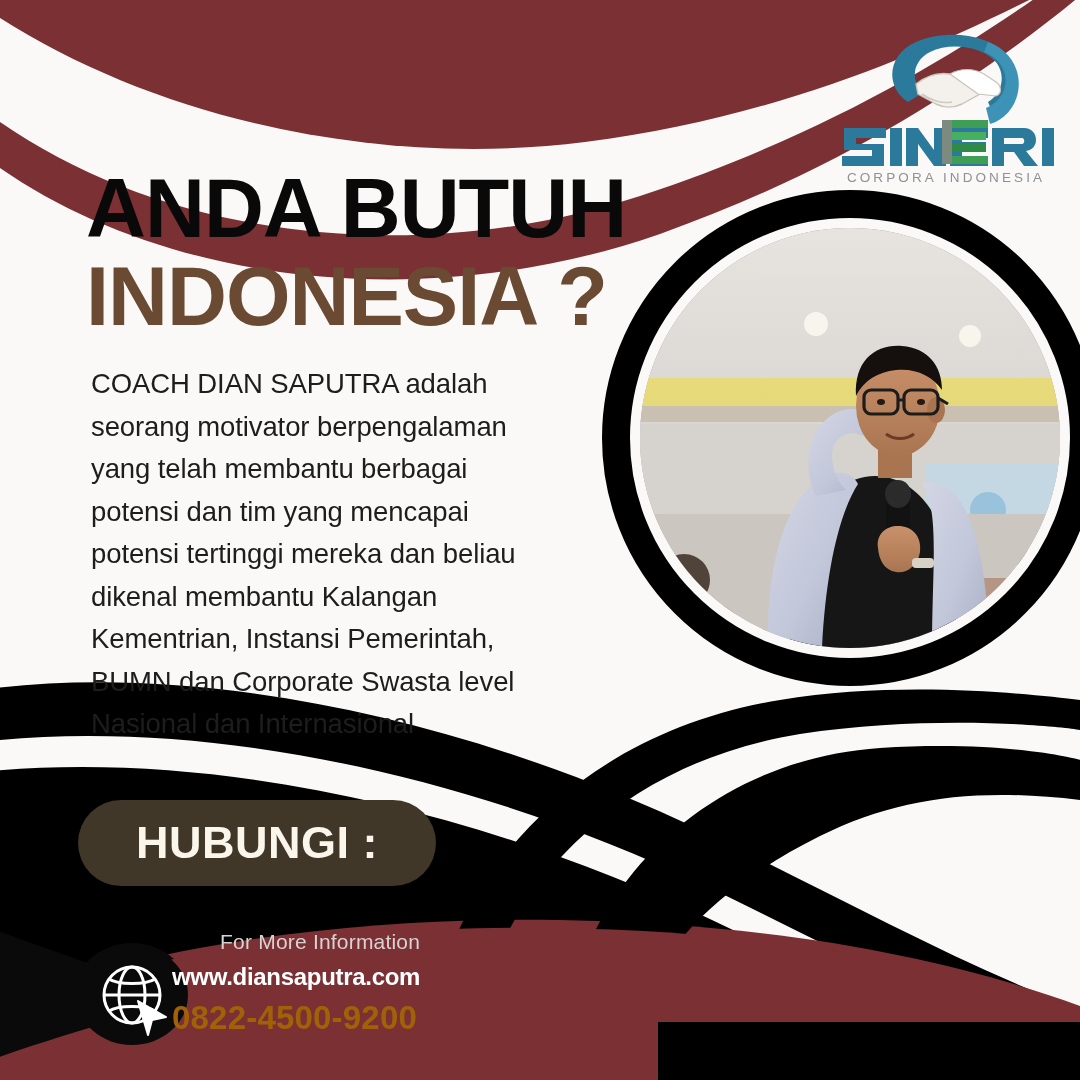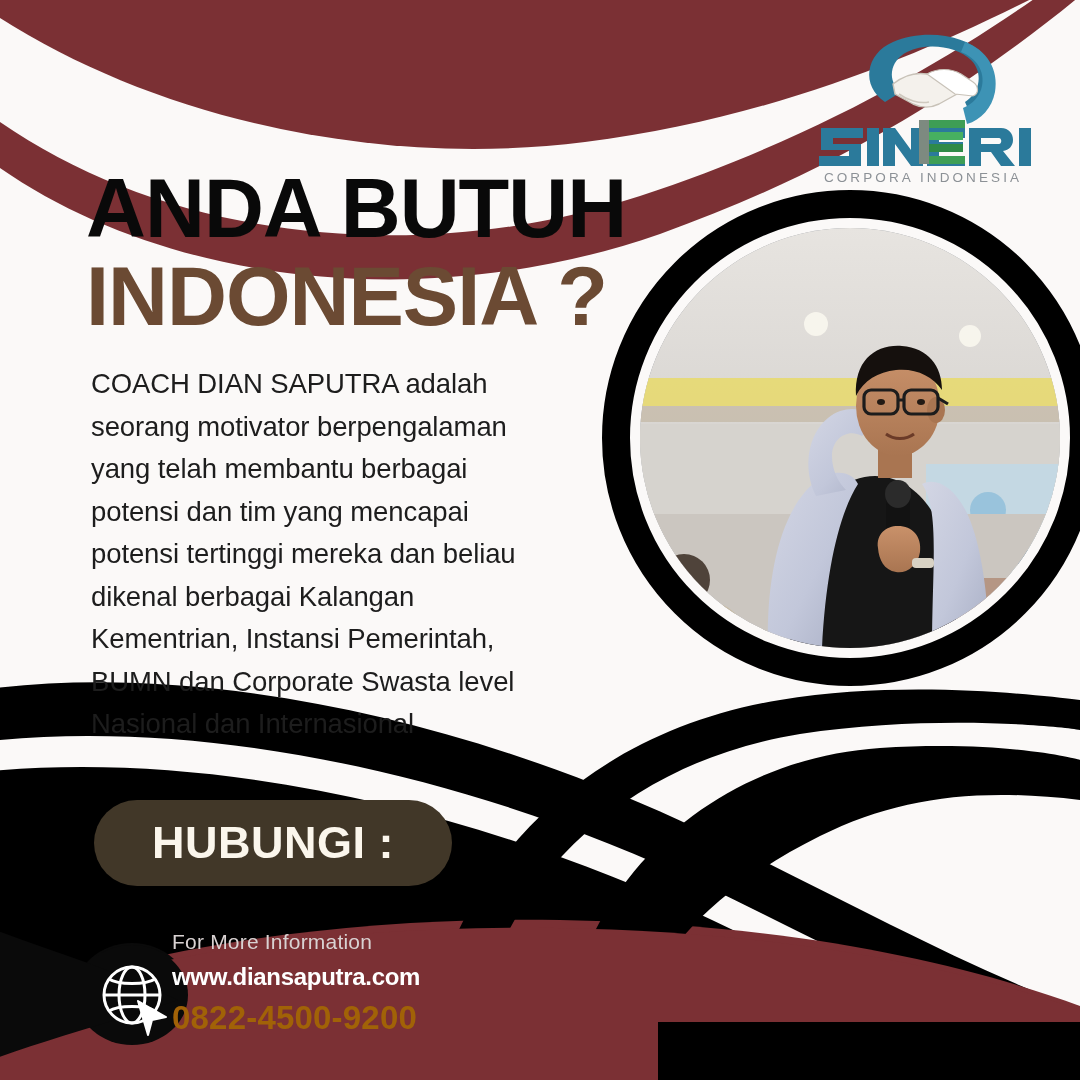--- a/index.html
+++ b/index.html
@@ -41,39 +41,39 @@
     z-index:6;
     color:#1D1D1D;
     font-size:27.5px;
     line-height:37.5px;
     letter-spacing:-0.1px;
   }
   #body-copy p{margin:5px;}
 
   
   #logo{
-    position:absolute;left:815px;top:28px;width:216px;height:162px;
+    position:absolute;left:838px;top:28px;width:216px;height:162px;
     z-index:7;
   }
   #logo svg{display:block;}
 
   
   #portrait-wrap{
     position:absolute;left:640px;top:228px;
     width:420px;height:420px;
     border-radius:50%;
     overflow:hidden;
     z-index:4;
     background:#8a8f96;
   }
   #portrait-photo{position:absolute;left:0;top:0;width:420px;height:420px;}
 
   
   #hubungi-pill{
-    position:absolute;left:94px;top:800px;
+    position:absolute;left:78px;top:800px;
     width:358px;height:86px;
     background:#413728;
     border-radius:45px;
     z-index:8;
     display:flex;align-items:center;justify-content:center;
   }
   #hubungi-label{
     color:#FBF6EC;
     font-weight:bold;
     font-size:45px;
@@ -83,20 +83,21 @@
   
   #footer-info{
     position:absolute;left:172px;top:930px;
     z-index:9;
   }
   #info-caption{
     color:#D9D2D2;
     font-size:21px;
     letter-spacing:0.2px;
     margin-bottom:3px;
+    text-align:right;
   }
   #website-text{
     color:#FFFFFF;
     font-weight:bold;
     font-size:24px;
     letter-spacing:-0.3px;
     line-height:40px;
   }
   #phone-text{
     color:#a16207;
@@ -229,21 +230,21 @@
     <div class="h-line" id="headline-1">ANDA BUTUH</div>
     <div class="h-line" id="headline-2">INDONESIA ?</div>
   </div>
 
   <div id="body-copy">
     <p>COACH DIAN SAPUTRA adalah</p>
     <p>seorang motivator berpengalaman</p>
     <p>yang telah membantu berbagai</p>
     <p>potensi dan tim yang mencapai</p>
     <p>potensi tertinggi mereka dan beliau</p>
-    <p>dikenal berbagai Kalangan</p>
+    <p>dikenal membantu Kalangan</p>
     <p>Kementrian, Instansi Pemerintah,</p>
     <p>BUMN dan Corporate Swasta level</p>
     <p>Nasional dan Internasional</p>
   </div>
 
   <div id="logo">
     <svg viewBox="0 0 216 162">
 
       <path d="M70,74 C46,58 50,26 78,14 C108,1 150,6 168,26 C186,46 182,78 158,92 L150,74 C166,64 168,44 156,32 C142,18 112,14 92,24 C74,33 72,54 86,64 Z" fill="#2B7A9B"></path>
       <path d="M150,14 C172,22 184,42 180,64 C177,80 166,92 152,96 L148,80 C158,76 165,68 167,58 C170,44 162,30 146,24 Z" fill="#3D93B5"></path>

